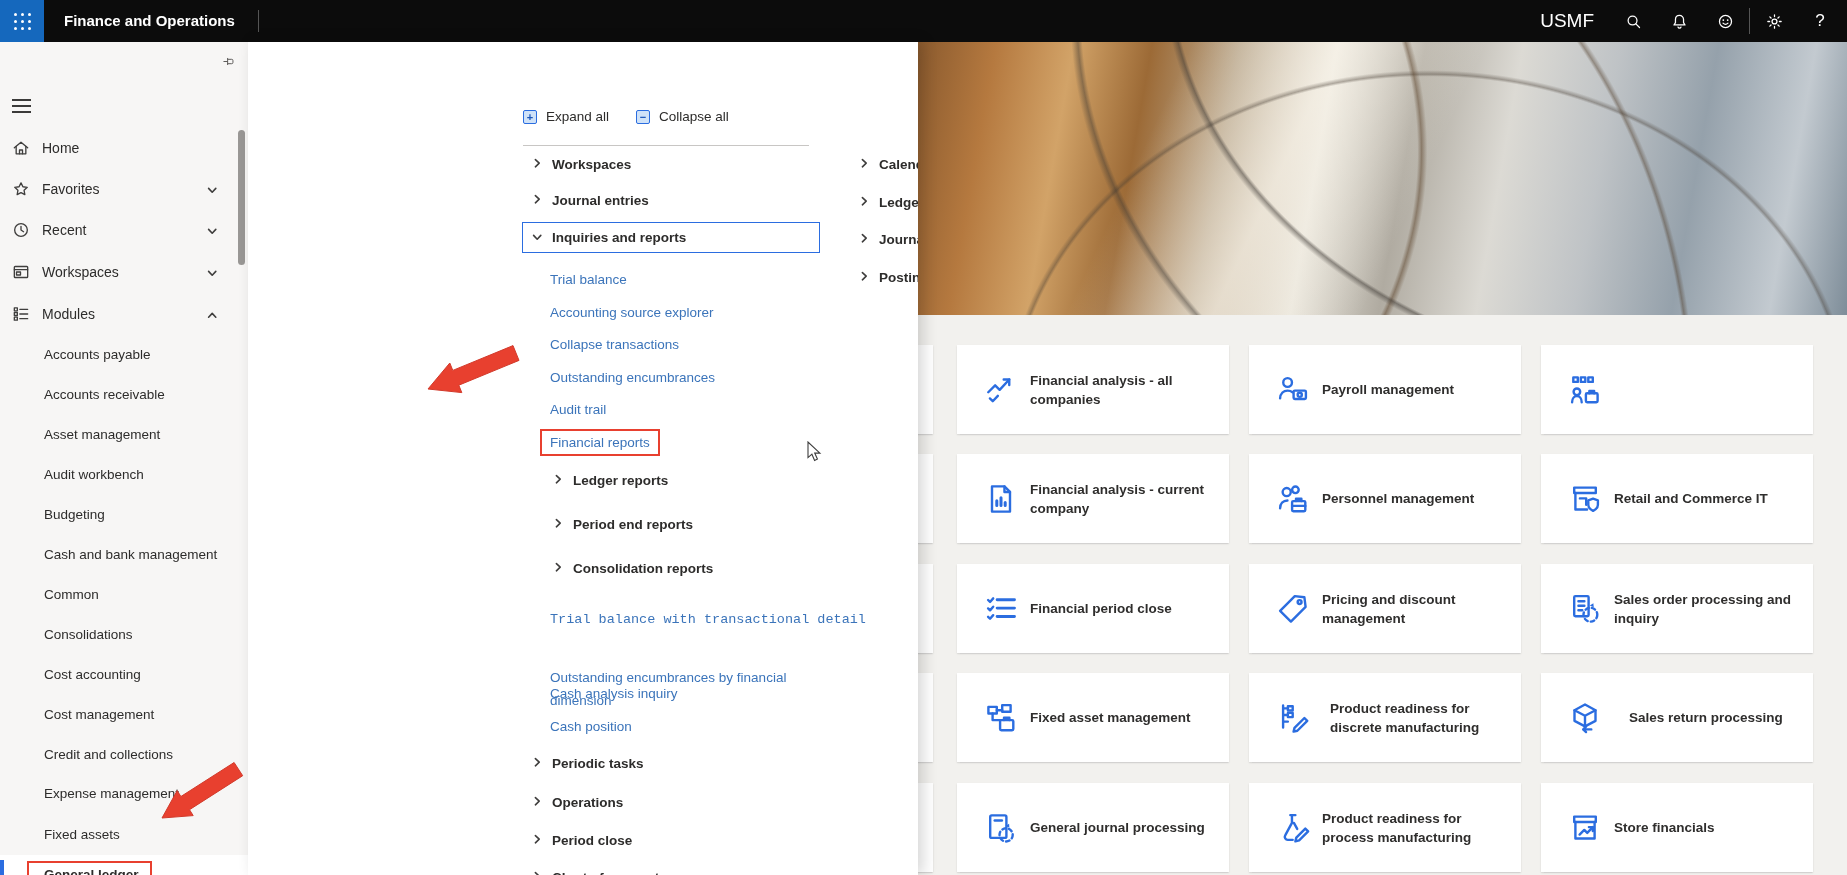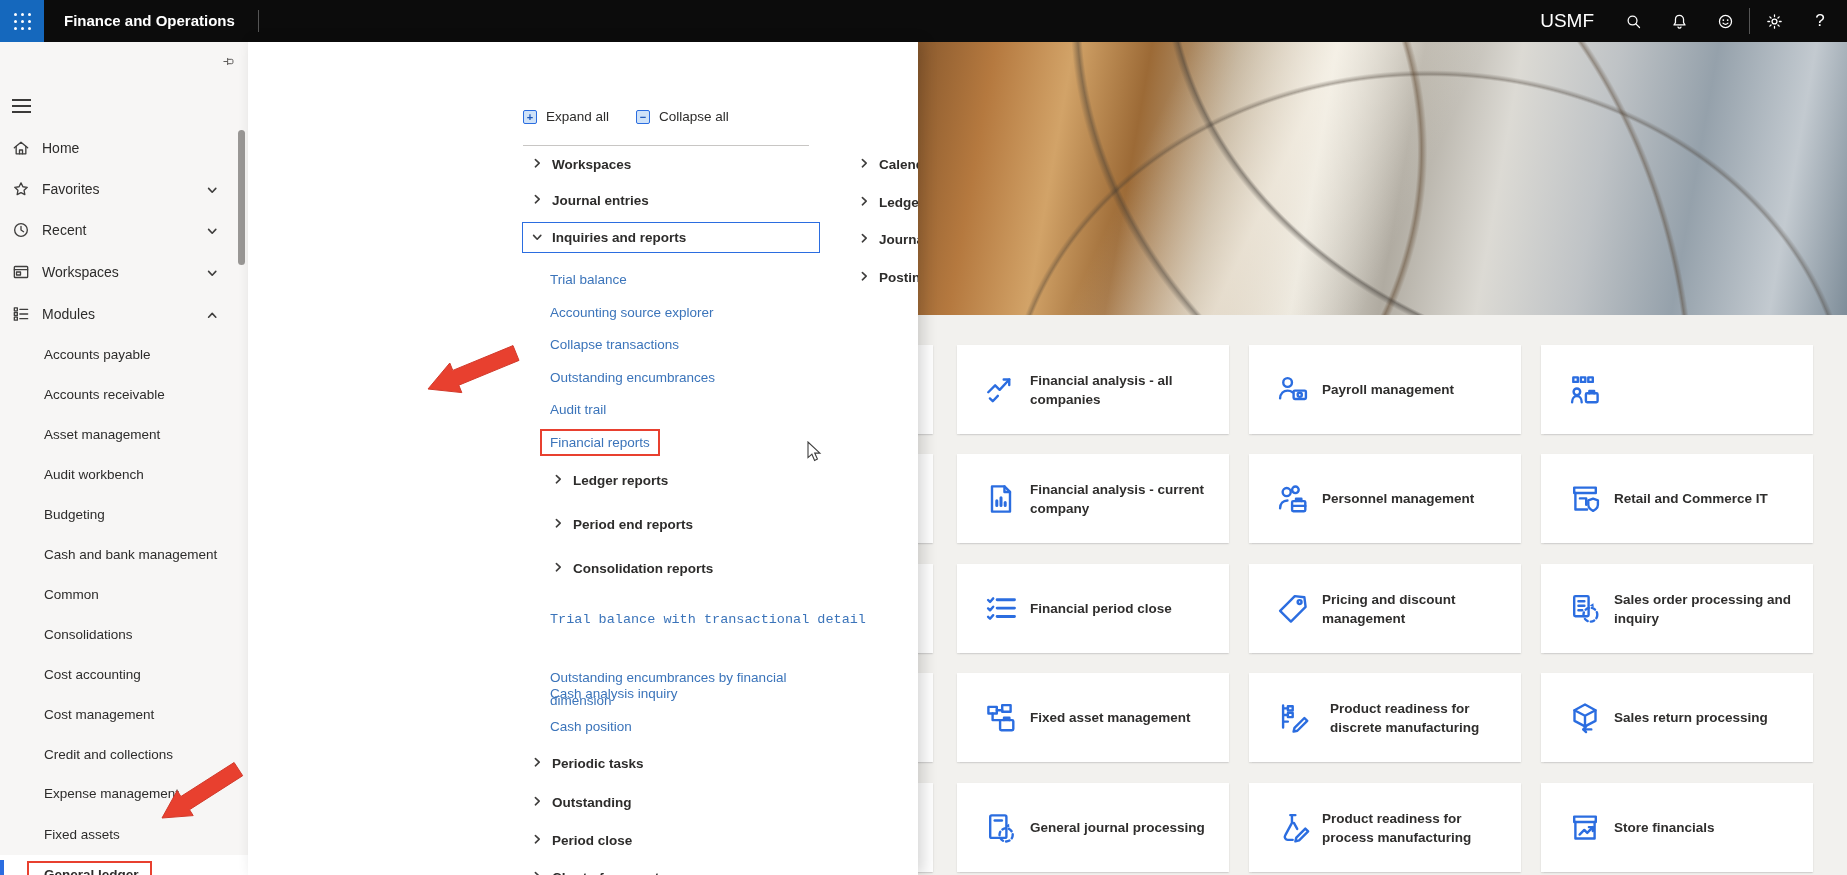--- a/index.html
+++ b/index.html
@@ -301,21 +301,21 @@
         <div class="t-item t-group" style="top: 705px;">
           <span class="chev"><svg width="12" height="12" viewBox="0 0 12 12" fill="none" stroke="currentColor" stroke-width="1.6" stroke-linecap="round" stroke-linejoin="round">
               <path d="m4.4 2.6 3.8 3.6-3.8 3.6"></path>
             </svg></span>
           <span class="t-label">Periodic tasks</span>
         </div>
         <div class="t-item t-group" style="top: 744px;">
           <span class="chev"><svg width="12" height="12" viewBox="0 0 12 12" fill="none" stroke="currentColor" stroke-width="1.6" stroke-linecap="round" stroke-linejoin="round">
               <path d="m4.4 2.6 3.8 3.6-3.8 3.6"></path>
             </svg></span>
-          <span class="t-label">Outstanding</span>
+          <span class="t-label">Operations</span>
         </div>
         <div class="t-item t-group" style="top: 782px;">
           <span class="chev"><svg width="12" height="12" viewBox="0 0 12 12" fill="none" stroke="currentColor" stroke-width="1.6" stroke-linecap="round" stroke-linejoin="round">
               <path d="m4.4 2.6 3.8 3.6-3.8 3.6"></path>
             </svg></span>
           <span class="t-label">Period close</span>
         </div>
         <div class="t-item t-group" style="top: 819px;">
           <span class="chev"><svg width="12" height="12" viewBox="0 0 12 12" fill="none" stroke="currentColor" stroke-width="1.6" stroke-linecap="round" stroke-linejoin="round">
               <path d="m4.4 2.6 3.8 3.6-3.8 3.6"></path>
@@ -453,21 +453,21 @@
         </div>
         <div class="tile" style="left: 331px; top: 631px; gap: 8px;">
           <span class="t-ic"><svg width="36" height="36" viewBox="0 0 24 24" fill="none" stroke="currentColor" stroke-width="1.6" stroke-linecap="round" stroke-linejoin="round">
               <path d="M5.4 3.6v14.8M5.4 5.6h3.2M5.4 10h3.2M5.4 14.4h3.2"></path>
               <rect x="8.6" y="4.2" width="3.2" height="2.8"></rect>
               <rect x="8.6" y="8.6" width="3.2" height="2.8"></rect>
               <path d="m13 18.6 6.6-6.6 1.9 1.9-6.6 6.6-2.5.6z"></path>
             </svg></span>
           <span class="t-lb">Product readiness for discrete manufacturing</span>
         </div>
-        <div class="tile" style="left: 623px; top: 631px;">
+        <div class="tile" style="left: 623px; top: 631px; justify-content: space-between;">
           <span class="t-ic"><svg width="36" height="36" viewBox="0 0 24 24" fill="none" stroke="currentColor" stroke-width="1.6" stroke-linecap="round" stroke-linejoin="round">
               <path d="m12 3 7 3.8v7.1L12 17.6 5 13.9V6.8z"></path>
               <path d="m5 6.8 7 3.7 7-3.7M12 10.5v7"></path>
               <path d="M16.2 19.6h-5.4M12.7 17.8l-1.9 1.8 1.9 1.8"></path>
             </svg></span>
           <span class="t-lb">Sales return processing</span>
         </div>
         <div class="tile" style="left: 39px; top: 741px; align-items: center;">
           <span class="t-ic"><svg width="36" height="36" viewBox="0 0 24 24" fill="none" stroke="currentColor" stroke-width="1.6" stroke-linecap="round" stroke-linejoin="round">
               <rect x="4.8" y="3.6" width="10.8" height="15" rx="1"></rect>

